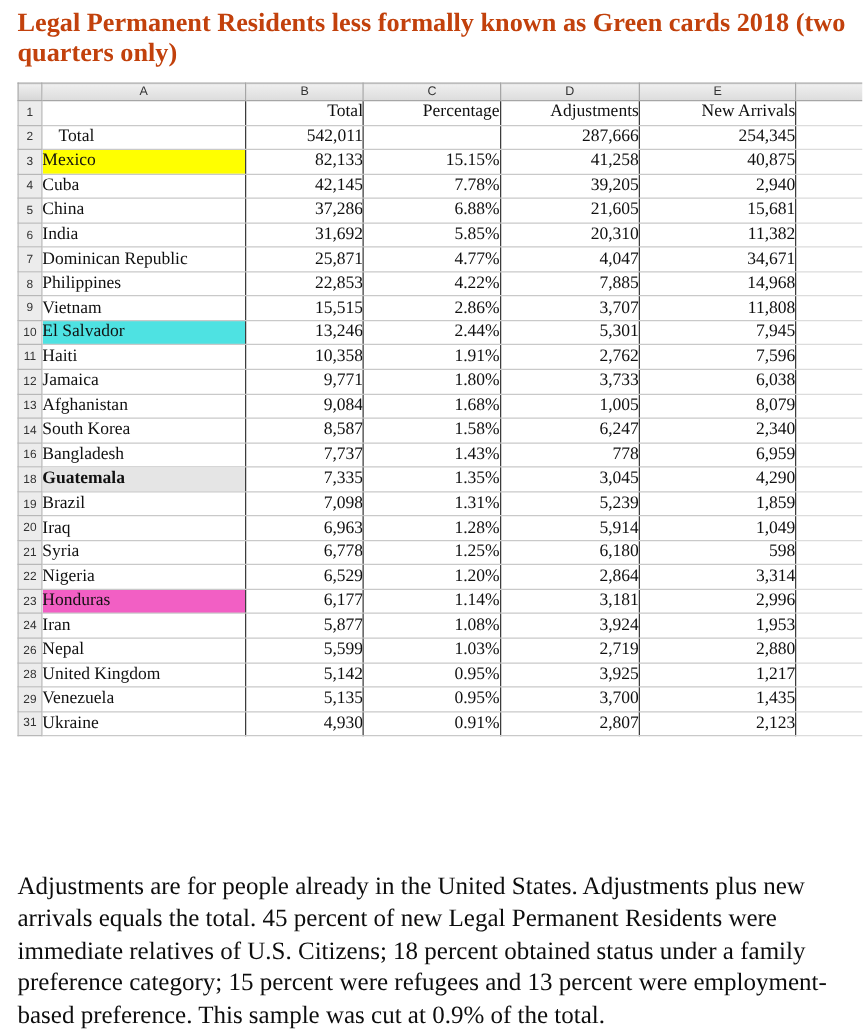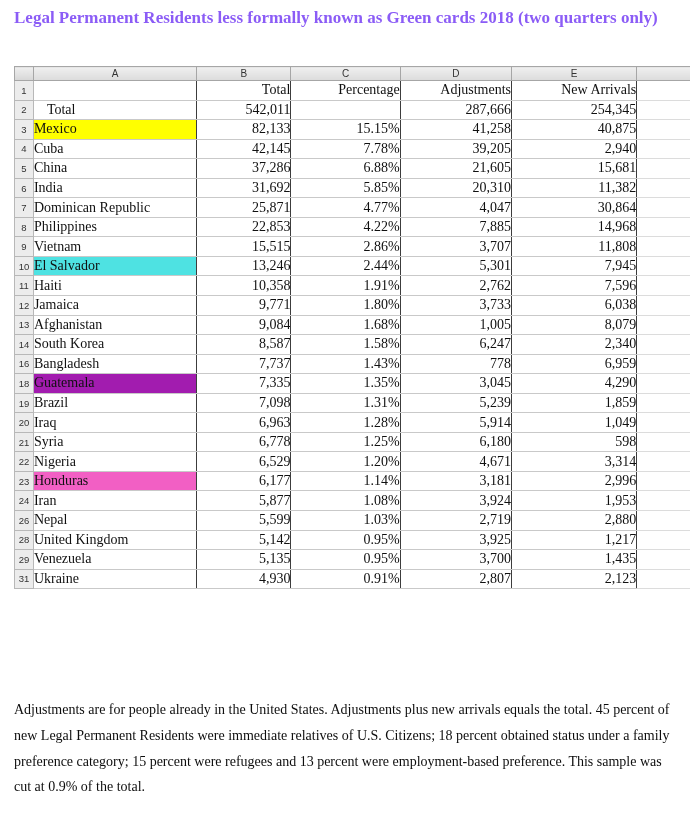--- a/index.html
+++ b/index.html
@@ -1,38 +1,38 @@
 <!DOCTYPE html>
 <html><head>
 <meta charset="utf-8">
 <style>
   html,body{margin:0;padding:0;width:690px;height:829px;background:#fff;overflow:hidden;position:relative;}
   .title{position:absolute;left:14px;top:6px;width:664px;
-    font-family:"Liberation Serif",serif;font-weight:bold;font-size:17px;line-height:24px;color:#8b5cf6;}
+    font-family:"Liberation Serif",serif;font-weight:bold;font-size:21px;line-height:24px;color:#c2410c;}
   table.sheet{position:absolute;left:14px;top:66px;border-collapse:collapse;table-layout:fixed;
     font-family:"Liberation Serif",serif;}
   .sheet col.w-rn{width:19px}.sheet col.w-a{width:164px}.sheet col.w-b{width:95px}
   .sheet col.w-c{width:110px}.sheet col.w-d{width:112px}.sheet col.w-e{width:126px}.sheet col.w-f{width:54px}
   .sheet td{padding:0;overflow:hidden;white-space:nowrap;height:19.55px;box-sizing:border-box;}
   tr.letters td{height:14px;}
   .cl{background:linear-gradient(#efefef,#dcdcdc);border:1px solid #a6a6a6;
     font-family:"Liberation Sans",sans-serif;font-size:10px;color:#333;text-align:center;}
   .clf{border-right:none;}
   .corner{background:linear-gradient(#efefef,#d6d6d6);border:1px solid #a6a6a6;}
   .rn{background:#ececec;border:1px solid #b8b8b8;font-family:"Liberation Sans",sans-serif;
     font-size:9.5px;color:#333;text-align:center;}
   .rn.sel{background:linear-gradient(#73a1e4,#3e6ec6);color:#fff;border-color:#2a57a8;}
   .cell{border-right:1.4px solid #3c3c3c;border-bottom:1px solid #c9c9c9;
     font-size:14px;color:#101010;padding:0 5px 0 4px;}
   .ca{border-left:1.4px solid #3c3c3c;text-align:left;}
   .ca.indent{padding-left:13px;}
   .num{text-align:right;}
   .cf{border-bottom:1px solid #dcdcdc;background:#fff;}
   .footnote{position:absolute;left:14px;top:697px;width:668px;
-    font-family:"Liberation Serif",serif;font-size:14px;line-height:25.8px;color:#0d0d0d;}
+    font-family:"Liberation Serif",serif;font-size:20px;line-height:25.8px;color:#0d0d0d;}
 </style>
 </head>
 <body>
 
 <div class="title">Legal Permanent Residents less formally known as Green cards 2018 (two quarters only)</div>
 
 <table class="sheet">
   <colgroup>
     <col class="w-rn">
       <col class="w-a">
@@ -105,21 +105,21 @@
         <td class="cell num">20,310</td>
         <td class="cell num">11,382</td>
         <td class="cf"></td>
       </tr>
       <tr>
         <td class="rn">7</td>
         <td class="cell ca">Dominican Republic</td>
         <td class="cell num">25,871</td>
         <td class="cell num">4.77%</td>
         <td class="cell num">4,047</td>
-        <td class="cell num">30,864</td>
+        <td class="cell num">34,671</td>
         <td class="cf"></td>
       </tr>
       <tr>
         <td class="rn">8</td>
         <td class="cell ca">Philippines</td>
         <td class="cell num">22,853</td>
         <td class="cell num">4.22%</td>
         <td class="cell num">7,885</td>
         <td class="cell num">14,968</td>
         <td class="cf"></td>
@@ -182,21 +182,21 @@
         <td class="rn">16</td>
         <td class="cell ca">Bangladesh</td>
         <td class="cell num">7,737</td>
         <td class="cell num">1.43%</td>
         <td class="cell num">778</td>
         <td class="cell num">6,959</td>
         <td class="cf"></td>
       </tr>
       <tr>
         <td class="rn">18</td>
-        <td class="cell ca" style="background: #a21caf;">Guatemala</td>
+        <td class="cell ca" style="background: #e5e5e5; font-weight: bold;">Guatemala</td>
         <td class="cell num">7,335</td>
         <td class="cell num">1.35%</td>
         <td class="cell num">3,045</td>
         <td class="cell num">4,290</td>
         <td class="cf"></td>
       </tr>
       <tr>
         <td class="rn">19</td>
         <td class="cell ca">Brazil</td>
         <td class="cell num">7,098</td>
@@ -221,21 +221,21 @@
         <td class="cell num">1.25%</td>
         <td class="cell num">6,180</td>
         <td class="cell num">598</td>
         <td class="cf"></td>
       </tr>
       <tr>
         <td class="rn">22</td>
         <td class="cell ca">Nigeria</td>
         <td class="cell num">6,529</td>
         <td class="cell num">1.20%</td>
-        <td class="cell num">4,671</td>
+        <td class="cell num">2,864</td>
         <td class="cell num">3,314</td>
         <td class="cf"></td>
       </tr>
       <tr>
         <td class="rn">23</td>
         <td class="cell ca" style="background: rgb(242, 95, 196);">Honduras</td>
         <td class="cell num">6,177</td>
         <td class="cell num">1.14%</td>
         <td class="cell num">3,181</td>
         <td class="cell num">2,996</td>

